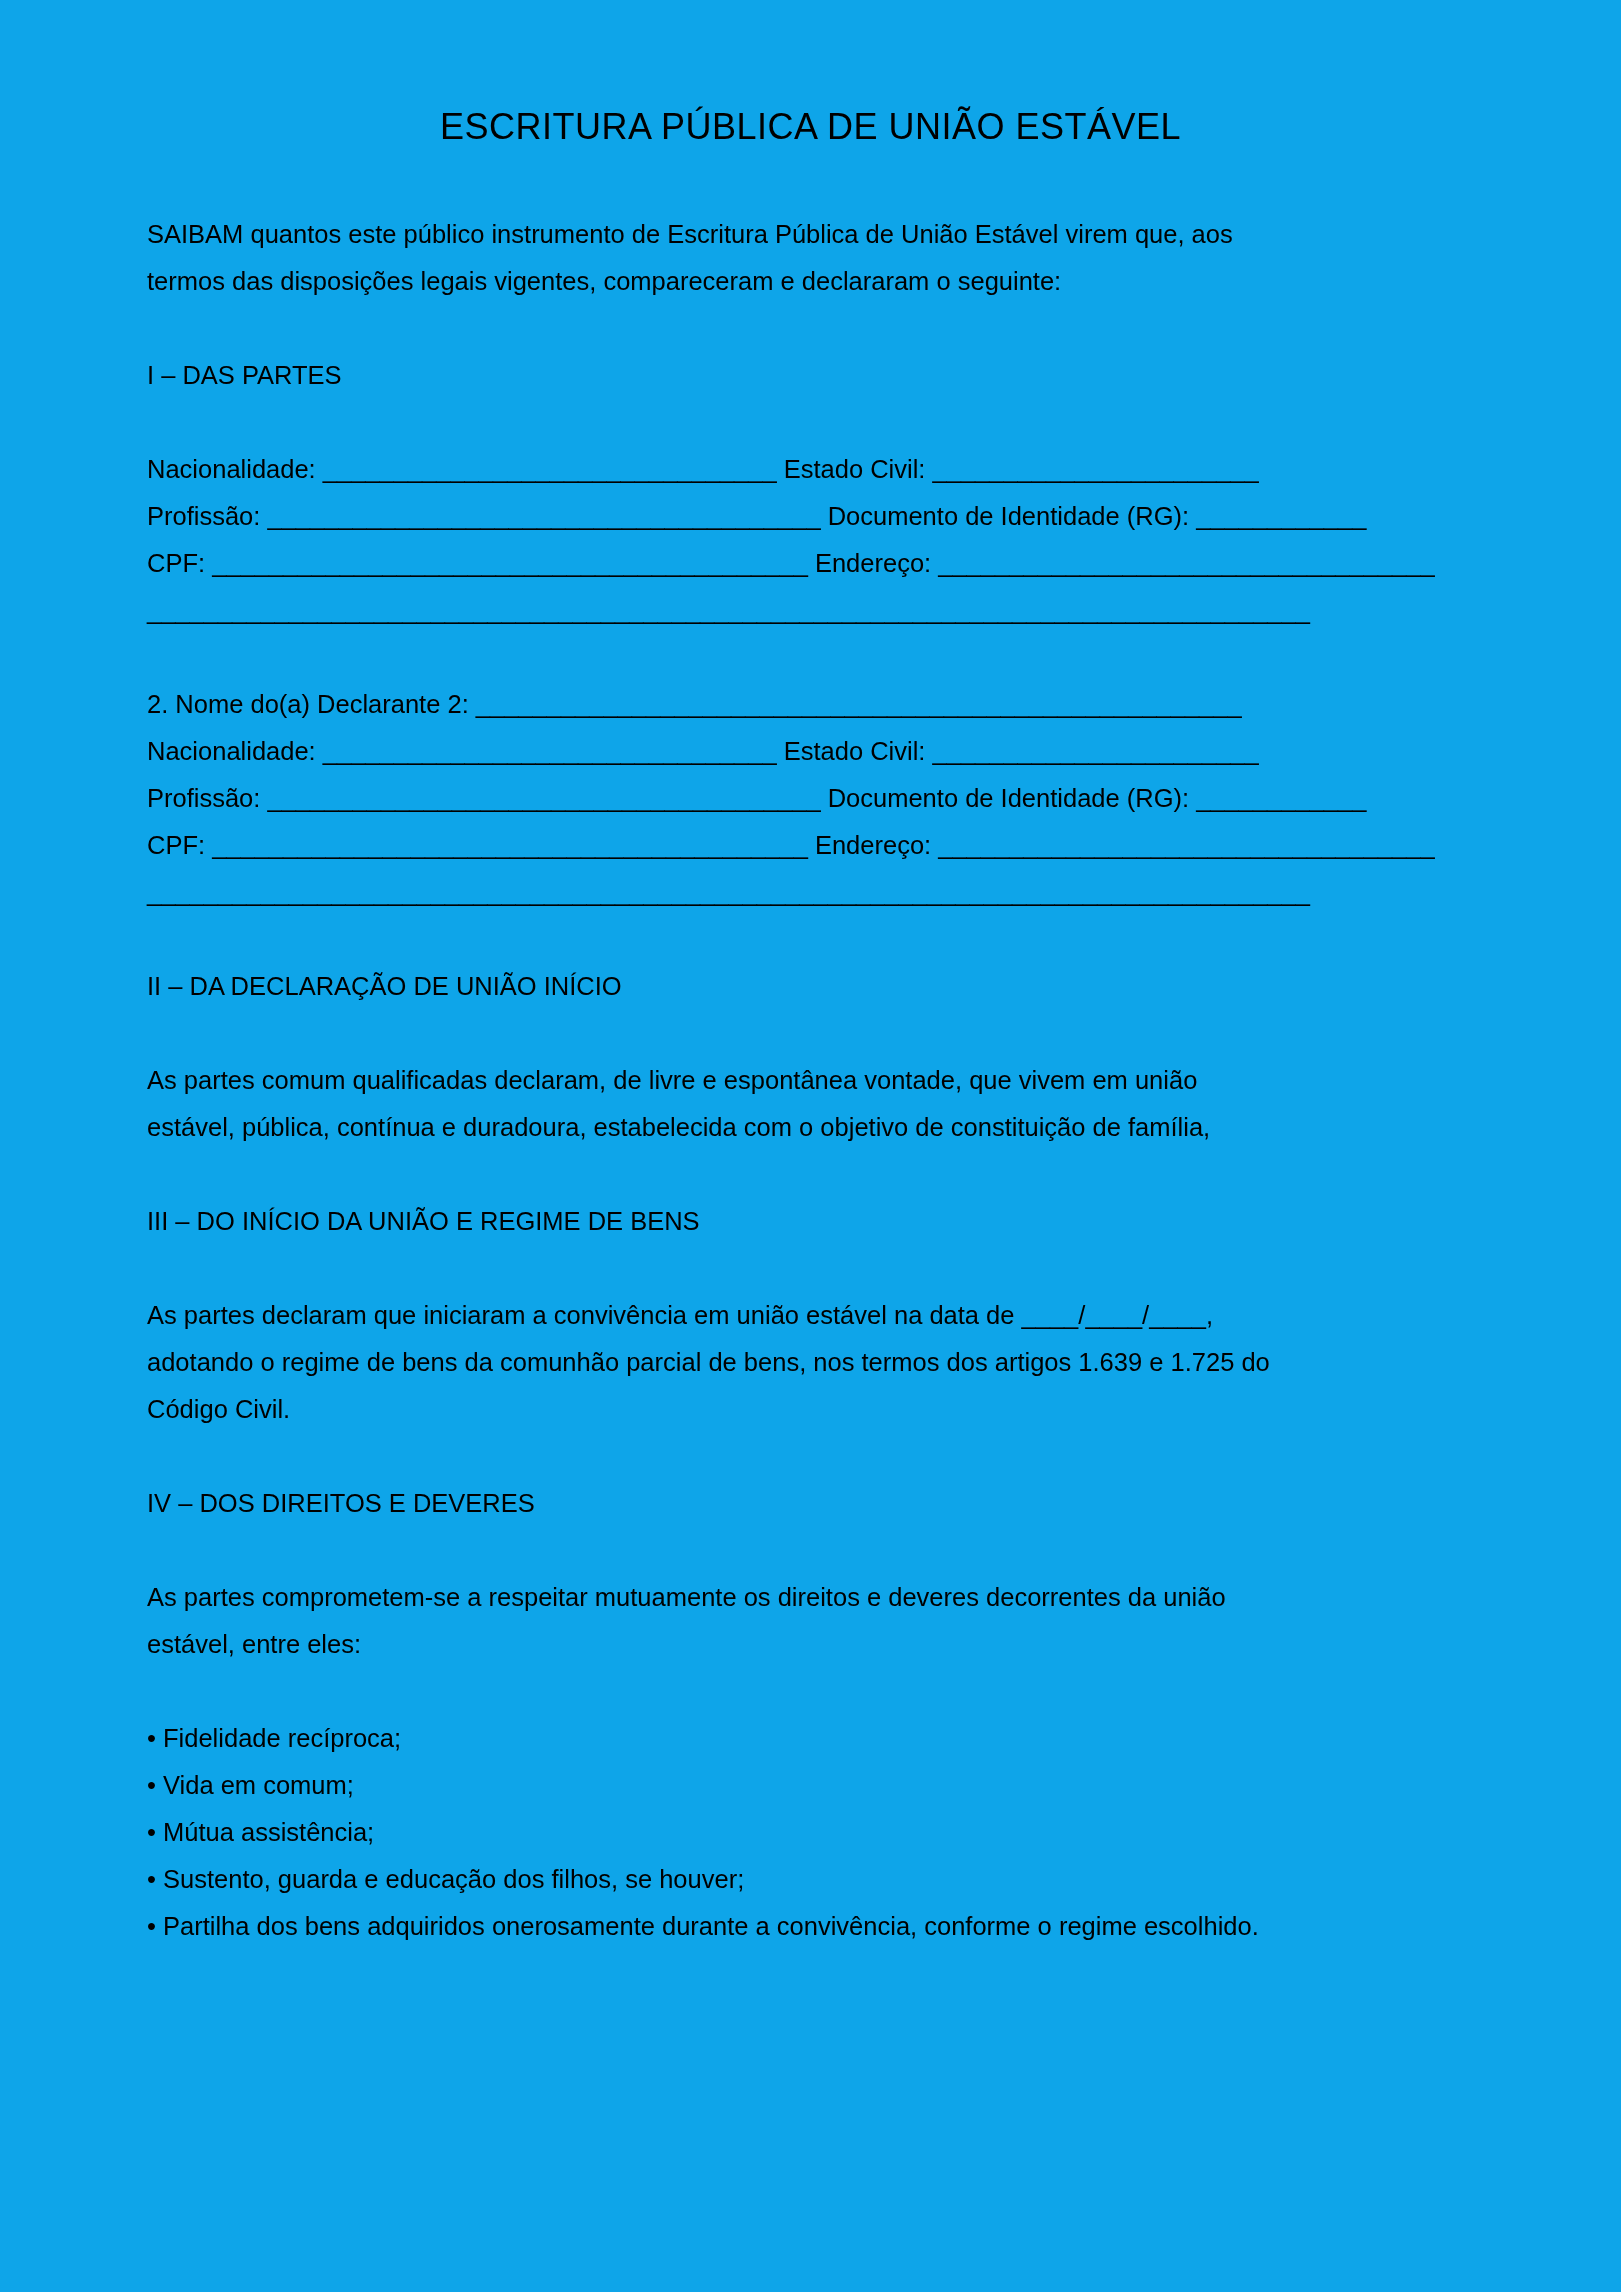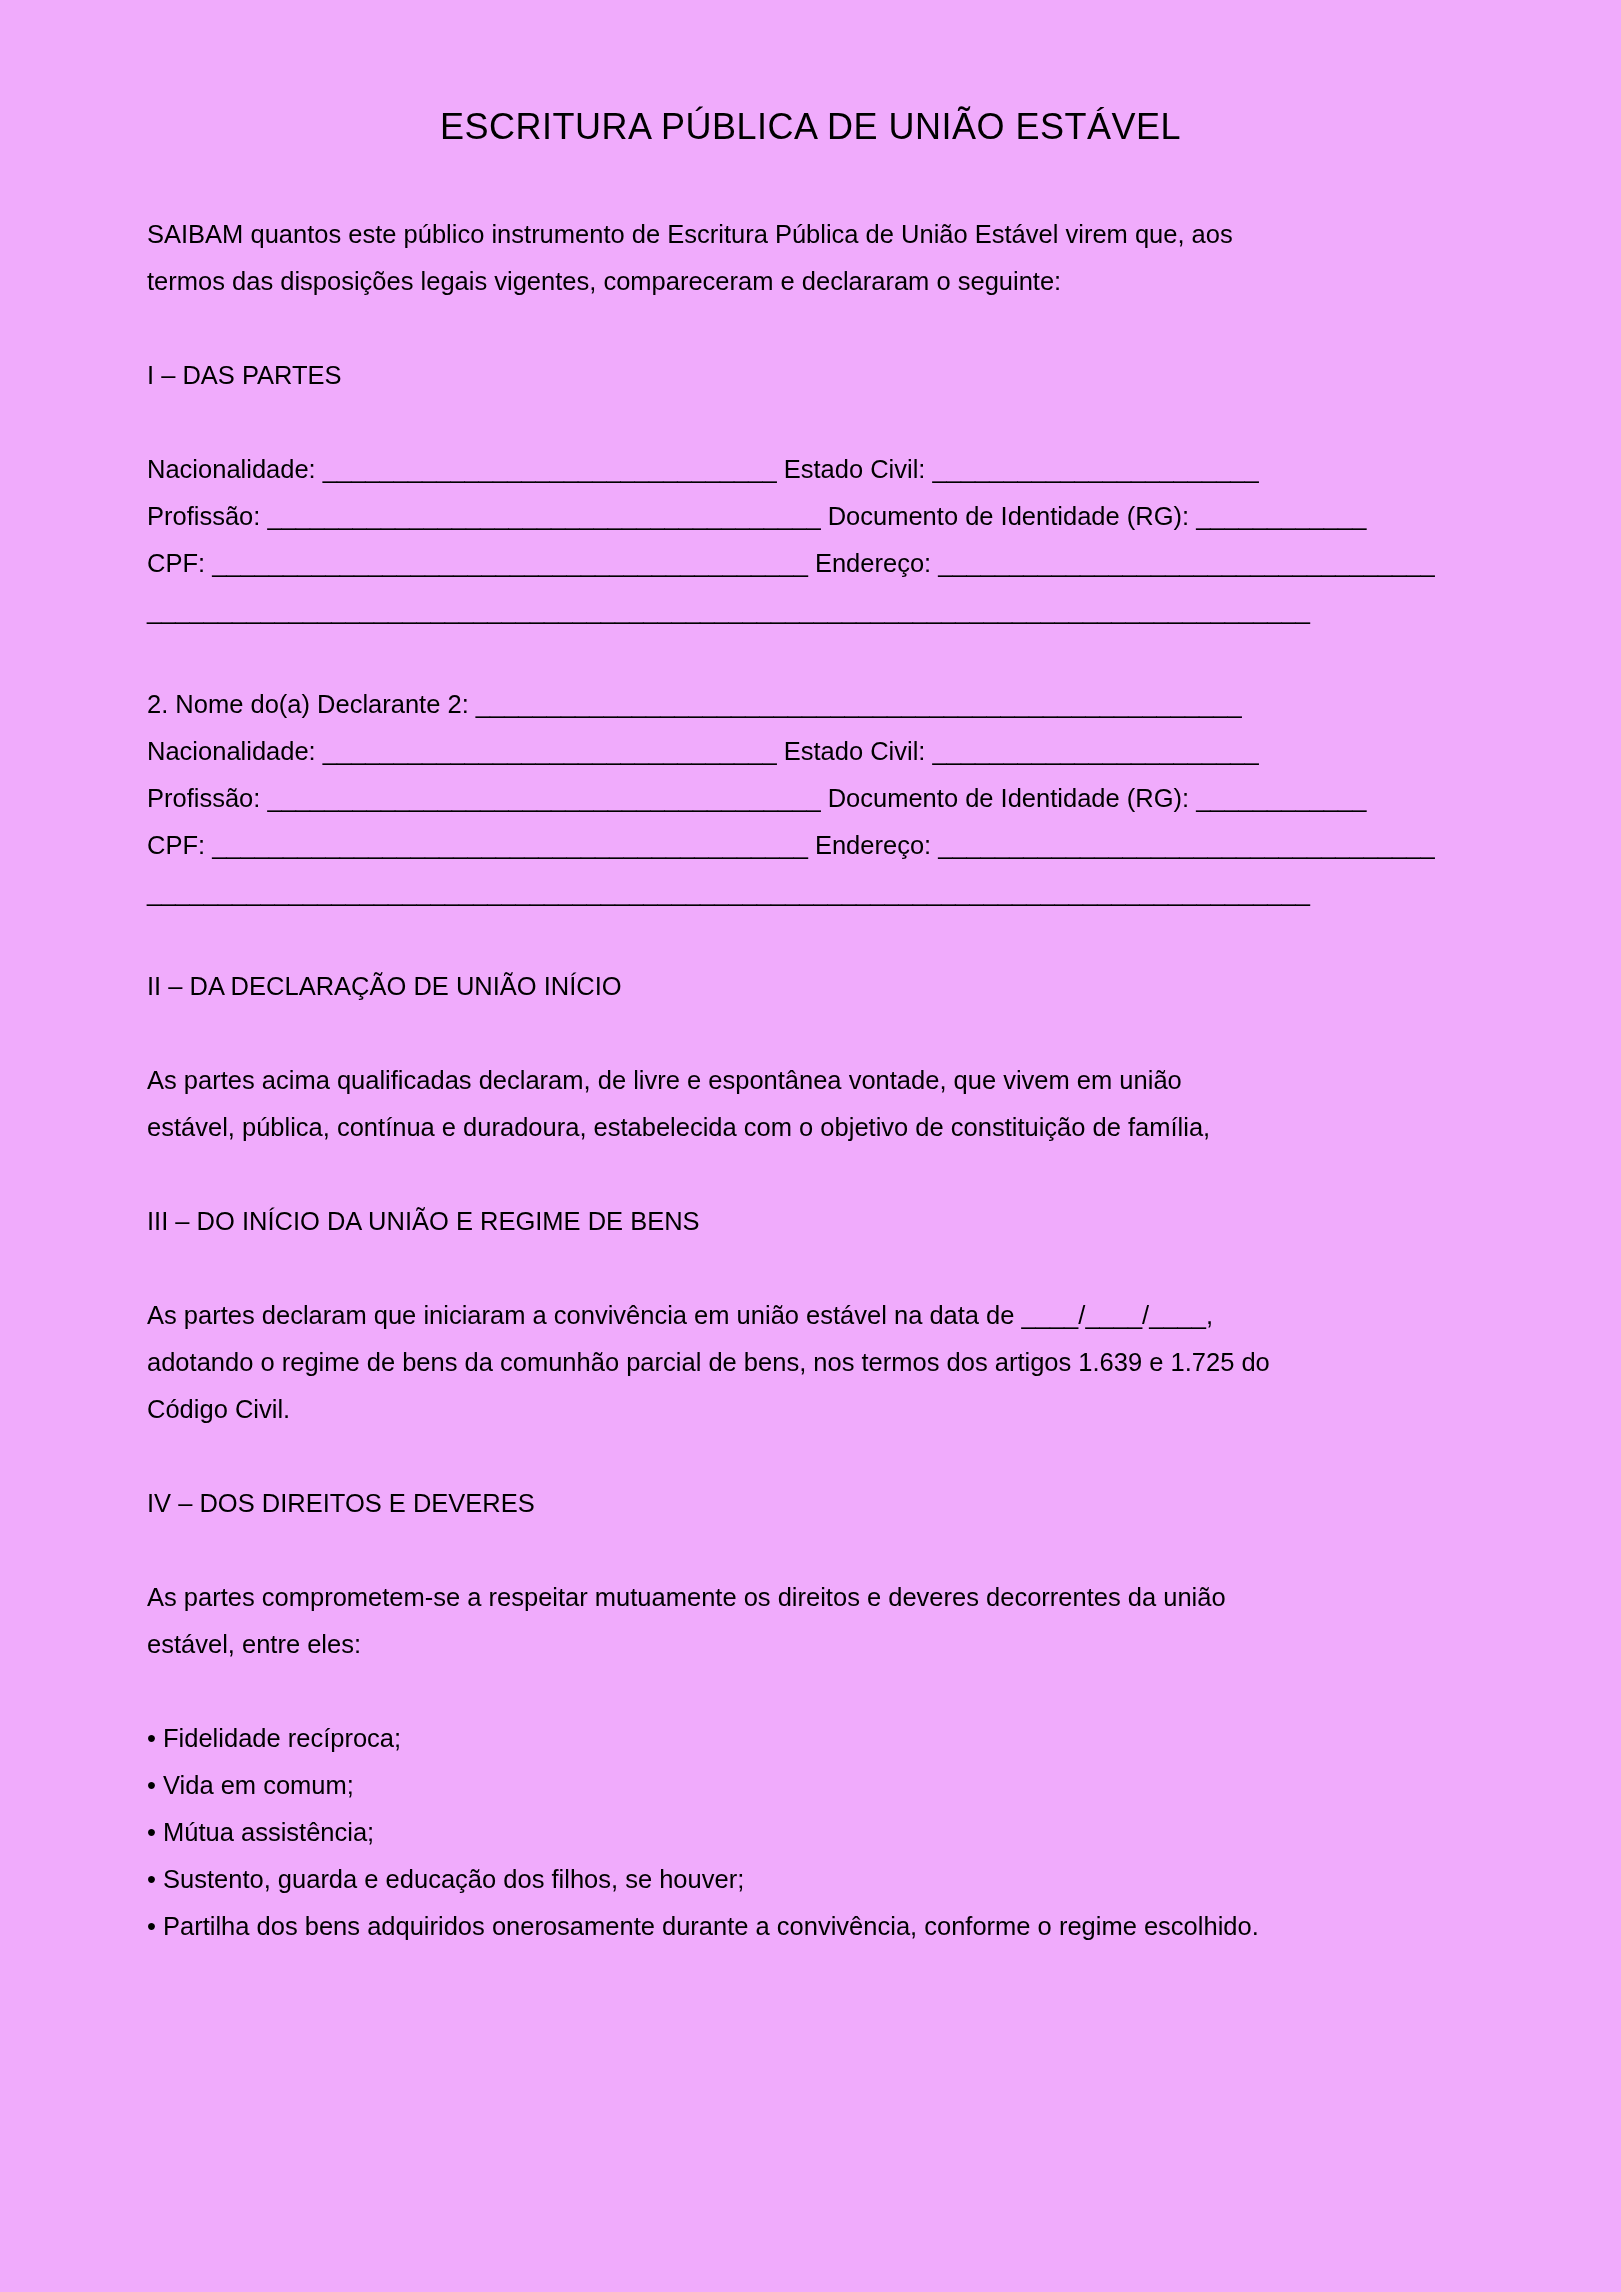--- a/index.html
+++ b/index.html
@@ -5,21 +5,21 @@
   html, body {
     margin: 0;
     padding: 0;
     background: #ffffff;
   }
   .page {
     width: 1621px;
     height: 2293px;
     box-sizing: border-box;
     padding: 103px 98px 0 147px;
-    background: #f0abfc;
+    background: #0ea5e9;
     color: #000000;
     font-family: "Liberation Sans", "DejaVu Sans", sans-serif;
     font-size: 25.5px;
     line-height: 47px;
     overflow: hidden;
   }
   .title {
     font-size: 36px;
     font-weight: 400;
     line-height: 47px;
@@ -63,21 +63,21 @@
     <div class="line"><span>2. Nome do(a) Declarante 2: </span><span>______________________________________________________</span></div>
     <div class="line"><span>Nacionalidade: </span><span>________________________________ </span><span>Estado Civil: </span><span>_______________________</span></div>
     <div class="line"><span>Profissão: </span><span>_______________________________________ </span><span>Documento de Identidade (RG): </span><span>____________</span></div>
     <div class="line"><span>CPF: </span><span>__________________________________________ </span><span>Endereço: </span><span>___________________________________</span></div>
     <div class="line"><span>__________________________________________________________________________________</span></div>
   </div>
 
   <div class="block heading">II – DA DECLARAÇÃO DE UNIÃO INÍCIO</div>
 
   <div class="block">
-    <div class="line">As partes acima qualificadas declaram, de livre e espontânea vontade, que vivem em união</div>
+    <div class="line">As partes comum qualificadas declaram, de livre e espontânea vontade, que vivem em união</div>
     <div class="line">estável, pública, contínua e duradoura, estabelecida com o objetivo de constituição de família,</div>
   </div>
 
   <div class="block heading">III – DO INÍCIO DA UNIÃO E REGIME DE BENS</div>
 
   <div class="block">
     <div class="line">As partes declaram que iniciaram a convivência em união estável na data de ____/____/____,</div>
     <div class="line">adotando o regime de bens da comunhão parcial de bens, nos termos dos artigos 1.639 e 1.725 do</div>
     <div class="line">Código Civil.</div>
   </div>

